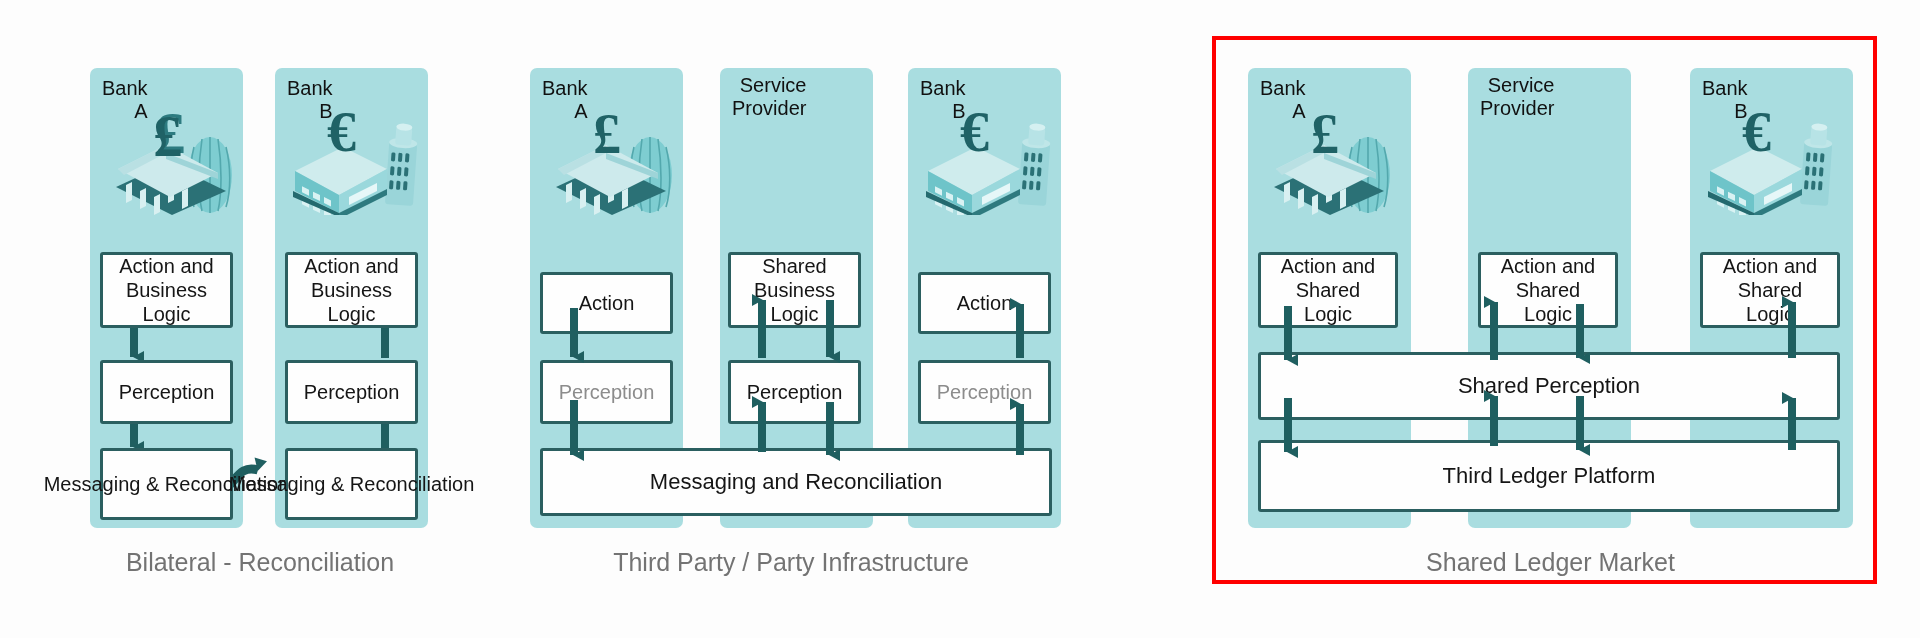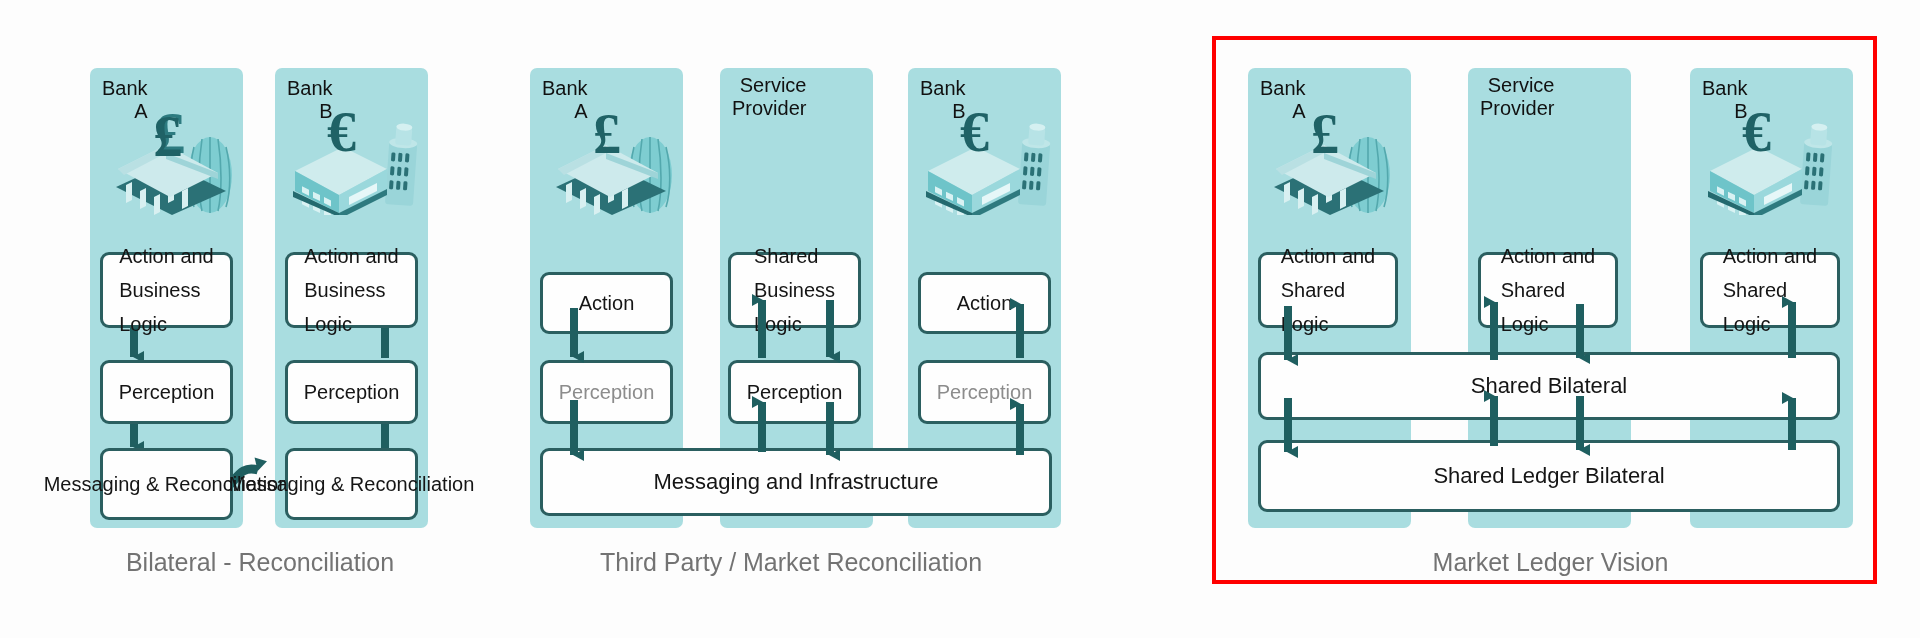--- a/index.html
+++ b/index.html
@@ -37,27 +37,28 @@
     top:9px;
     white-space:pre-line;
     text-align:right;
   }
 
   
   .box{
     position:absolute;
     background:#fefefe;
     border:3px solid #2b5f60;
-    border-radius:9px;
+    border-radius:3px;
     box-sizing:border-box;
     display:flex;
     align-items:center;
     justify-content:center;
+    text-align:center;
     font-size:20px;
-    line-height:34px;
+    line-height:24px;
     color:#151515;
     z-index:4;
     white-space:pre-line;
   }
   .box.wide{font-size:22px;}
   .box.dim{color:#8c8c8c;}
   .box.overflow{
     overflow:visible;
     white-space:nowrap;
     padding:0 2px;
@@ -281,38 +282,38 @@
         </g>
         <path d="M66 92 L94 78 L94 86 L66 100 Z" fill="#e6f7f8"></path>
         <path d="M10 86 L56 108 L56 112 L10 92 Z" fill="#246a6f"></path>
         <path d="M56 108 L104 84 L104 90 L56 114 Z" fill="#2e7a7f"></path>
         <text x="44" y="46" font-family="&quot;Liberation Serif&quot;, serif" font-size="58" font-weight="bold" fill="#1f6266">€</text>
       </svg>
     </div>
     <div class="box" style="left:918px;top:272px;width:133px;height:62px;">Action</div>
     <div class="box dim" style="left:918px;top:360px;width:133px;height:64px;">Perception</div>
 
-    <div class="box wide" style="left:540px;top:448px;width:512px;height:68px;">Messaging and Infrastructure</div>
+    <div class="box wide" style="left:540px;top:448px;width:512px;height:68px;">Messaging and Reconciliation</div>
 
     <svg class="arrows top" width="1920" height="638">
 
       <line x1="574" y1="308" x2="574" y2="357" stroke="#1f5f60" stroke-width="8" marker-end="url(#ah-down)"></line>
       <line x1="574" y1="400" x2="574" y2="455" stroke="#1f5f60" stroke-width="8" marker-end="url(#ah-down)"></line>
 
       <line x1="762" y1="358" x2="762" y2="300" stroke="#1f5f60" stroke-width="8" marker-end="url(#ah-up)"></line>
       <line x1="762" y1="452" x2="762" y2="402" stroke="#1f5f60" stroke-width="8" marker-end="url(#ah-up)"></line>
 
       <line x1="830" y1="300" x2="830" y2="357" stroke="#1f5f60" stroke-width="8" marker-end="url(#ah-down)"></line>
       <line x1="830" y1="402" x2="830" y2="455" stroke="#1f5f60" stroke-width="8" marker-end="url(#ah-down)"></line>
 
       <line x1="1020" y1="455" x2="1020" y2="404" stroke="#1f5f60" stroke-width="8" marker-end="url(#ah-up)"></line>
       <line x1="1020" y1="358" x2="1020" y2="304" stroke="#1f5f60" stroke-width="8" marker-end="url(#ah-up)"></line>
     </svg>
 
-    <div class="panel-caption" style="left:530px;top:548px;width:522px;">Third Party / Market Reconciliation</div>
+    <div class="panel-caption" style="left:530px;top:548px;width:522px;">Third Party / Party Infrastructure</div>
   </div>
 
   <div class="panel">
 
     <div class="highlight" style="left:1212px;top:36px;width:665px;height:548px;"></div>
 
     <div class="col" style="left:1248px;top:68px;width:163px;height:460px;"></div>
     <div class="col-label" style="left:1260px;top:77px;">Bank A</div>
     <div class="icon" style="left:1256px;top:105px;width:140px;height:110px;">
       <svg width="140" height="110" viewBox="0 0 140 110">
@@ -384,34 +385,34 @@
         <path d="M66 92 L94 78 L94 86 L66 100 Z" fill="#e6f7f8"></path>
         <path d="M10 86 L56 108 L56 112 L10 92 Z" fill="#246a6f"></path>
         <path d="M56 108 L104 84 L104 90 L56 114 Z" fill="#2e7a7f"></path>
         <text x="44" y="46" font-family="&quot;Liberation Serif&quot;, serif" font-size="58" font-weight="bold" fill="#1f6266">€</text>
       </svg>
     </div>
     <div class="box" style="left:1700px;top:252px;width:140px;height:76px;">Action and
 Shared
 Logic</div>
 
-    <div class="box wide" style="left:1258px;top:352px;width:582px;height:68px;">Shared Bilateral</div>
-    <div class="box wide" style="left:1258px;top:440px;width:582px;height:72px;">Shared Ledger Bilateral</div>
+    <div class="box wide" style="left:1258px;top:352px;width:582px;height:68px;">Shared Perception</div>
+    <div class="box wide" style="left:1258px;top:440px;width:582px;height:72px;">Third Ledger Platform</div>
 
     <svg class="arrows top" width="1920" height="638">
 
       <line x1="1288" y1="306" x2="1288" y2="360" stroke="#1f5f60" stroke-width="8" marker-end="url(#ah-down)"></line>
       <line x1="1288" y1="398" x2="1288" y2="452" stroke="#1f5f60" stroke-width="8" marker-end="url(#ah-down)"></line>
 
       <line x1="1494" y1="360" x2="1494" y2="302" stroke="#1f5f60" stroke-width="8" marker-end="url(#ah-up)"></line>
       <line x1="1494" y1="446" x2="1494" y2="396" stroke="#1f5f60" stroke-width="8" marker-end="url(#ah-up)"></line>
 
       <line x1="1580" y1="304" x2="1580" y2="358" stroke="#1f5f60" stroke-width="8" marker-end="url(#ah-down)"></line>
       <line x1="1580" y1="396" x2="1580" y2="450" stroke="#1f5f60" stroke-width="8" marker-end="url(#ah-down)"></line>
 
       <line x1="1792" y1="450" x2="1792" y2="398" stroke="#1f5f60" stroke-width="8" marker-end="url(#ah-up)"></line>
       <line x1="1792" y1="358" x2="1792" y2="302" stroke="#1f5f60" stroke-width="8" marker-end="url(#ah-up)"></line>
     </svg>
 
-    <div class="panel-caption" style="left:1248px;top:548px;width:605px;">Market Ledger Vision</div>
+    <div class="panel-caption" style="left:1248px;top:548px;width:605px;">Shared Ledger Market</div>
   </div>
 
 </div>
 
 </body></html>

